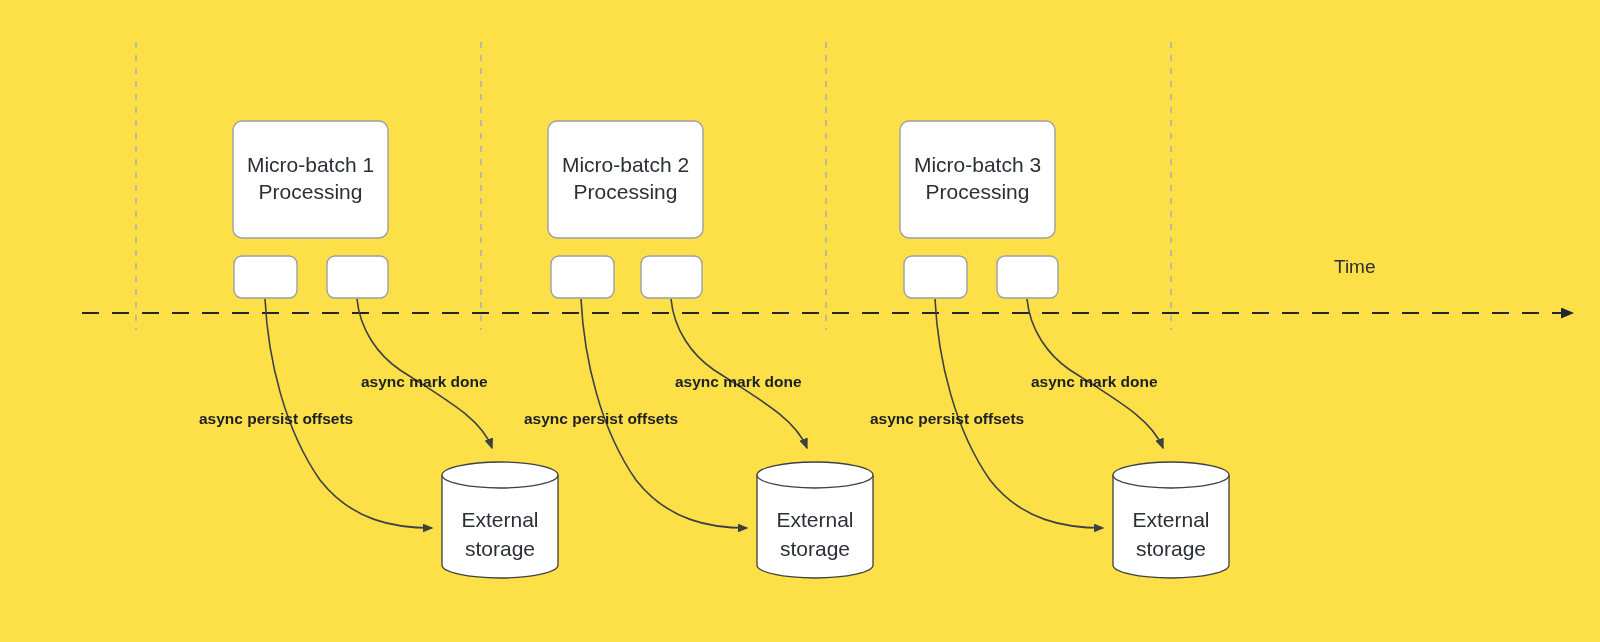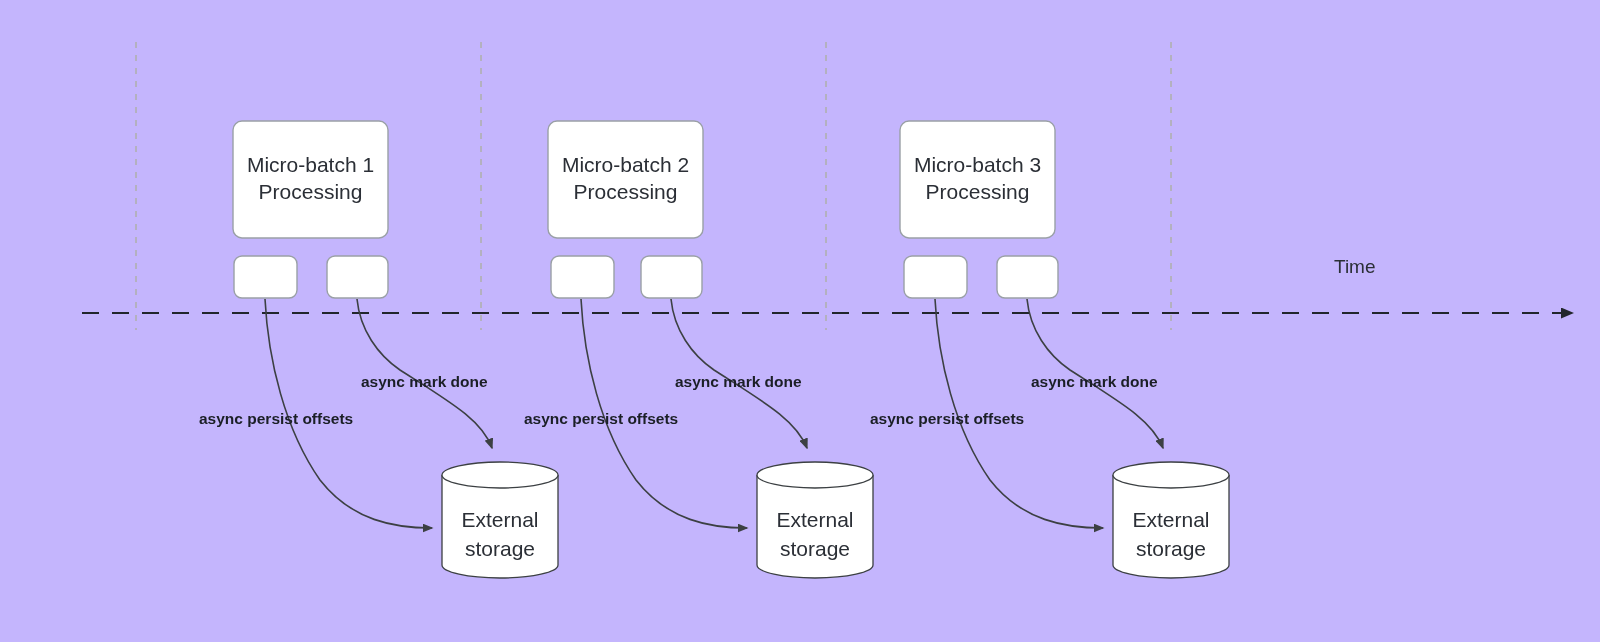--- a/index.html
+++ b/index.html
@@ -10,21 +10,21 @@
   body {
     width: 1600px;
     height: 642px;
     font-family: "Liberation Sans", sans-serif;
     overflow: hidden;
   }
   #diagram-root {
     position: relative;
     width: 1600px;
     height: 642px;
-    background: #c4b5fd;
+    background: #fde047;
   }
   svg.layer {
     position: absolute;
     top: 0;
     left: 0;
     width: 1600px;
     height: 642px;
   }
   .box-label {
     font-family: "Liberation Sans", sans-serif;

